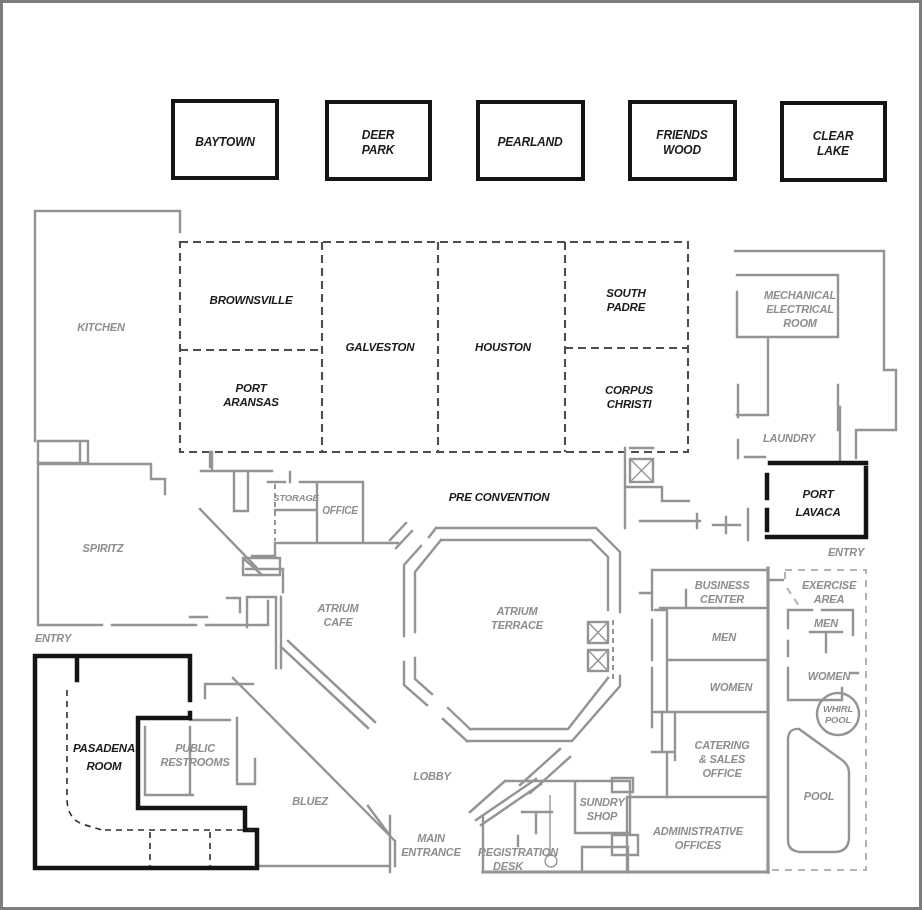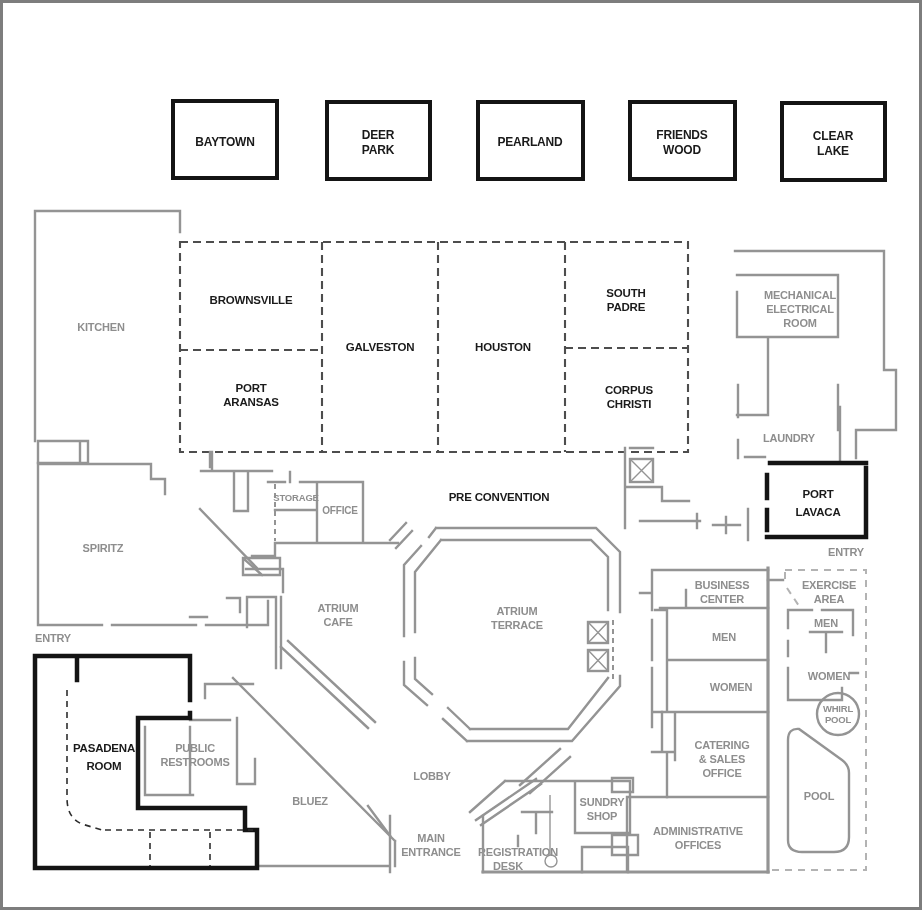--- a/index.html
+++ b/index.html
@@ -1,16 +1,16 @@
 <!DOCTYPE html>
 <html style="--background: #ffffff; --wall_gray: #949494; --wall_black: #141414; --label_gray: #8e8e8e; --label_black: #1a1a1a; --dash_dark: #4d4d4d; --dash_light: #b3b3b3;"><head>
 <meta charset="utf-8">
 <style>
   html,body{margin:0;padding:0;background:#fff;}
-  .plan-wrap{width:922px;height:910px;position:relative;background:#fff;}
+  .plan-wrap{width:922px;height:910px;position:relative;background:#fff;font-style:italic;}
   svg{display:block;}
   
   .wg{stroke:var(--wall_gray,#949494);stroke-width:2.4;fill:none;stroke-linecap:square;}
   .wg3{stroke:var(--wall_gray,#949494);stroke-width:3.2;fill:none;stroke-linecap:square;}
   .wgt{stroke:var(--wall_gray,#949494);stroke-width:1.4;fill:none;}
   .wb{stroke:var(--wall_black,#141414);stroke-width:4.5;fill:none;stroke-linecap:square;}
   .boxb{stroke:var(--wall_black,#141414);stroke-width:4;fill:#ffffff;}
   .dd{stroke:var(--dash_dark,#4d4d4d);stroke-width:2.1;fill:none;stroke-dasharray:8 5;}
   .dg{stroke:var(--wall_gray,#949494);stroke-width:2;fill:none;stroke-dasharray:5 4;}
   .dp{stroke:#2e2e2e;stroke-width:1.6;fill:none;stroke-dasharray:6 5;}

